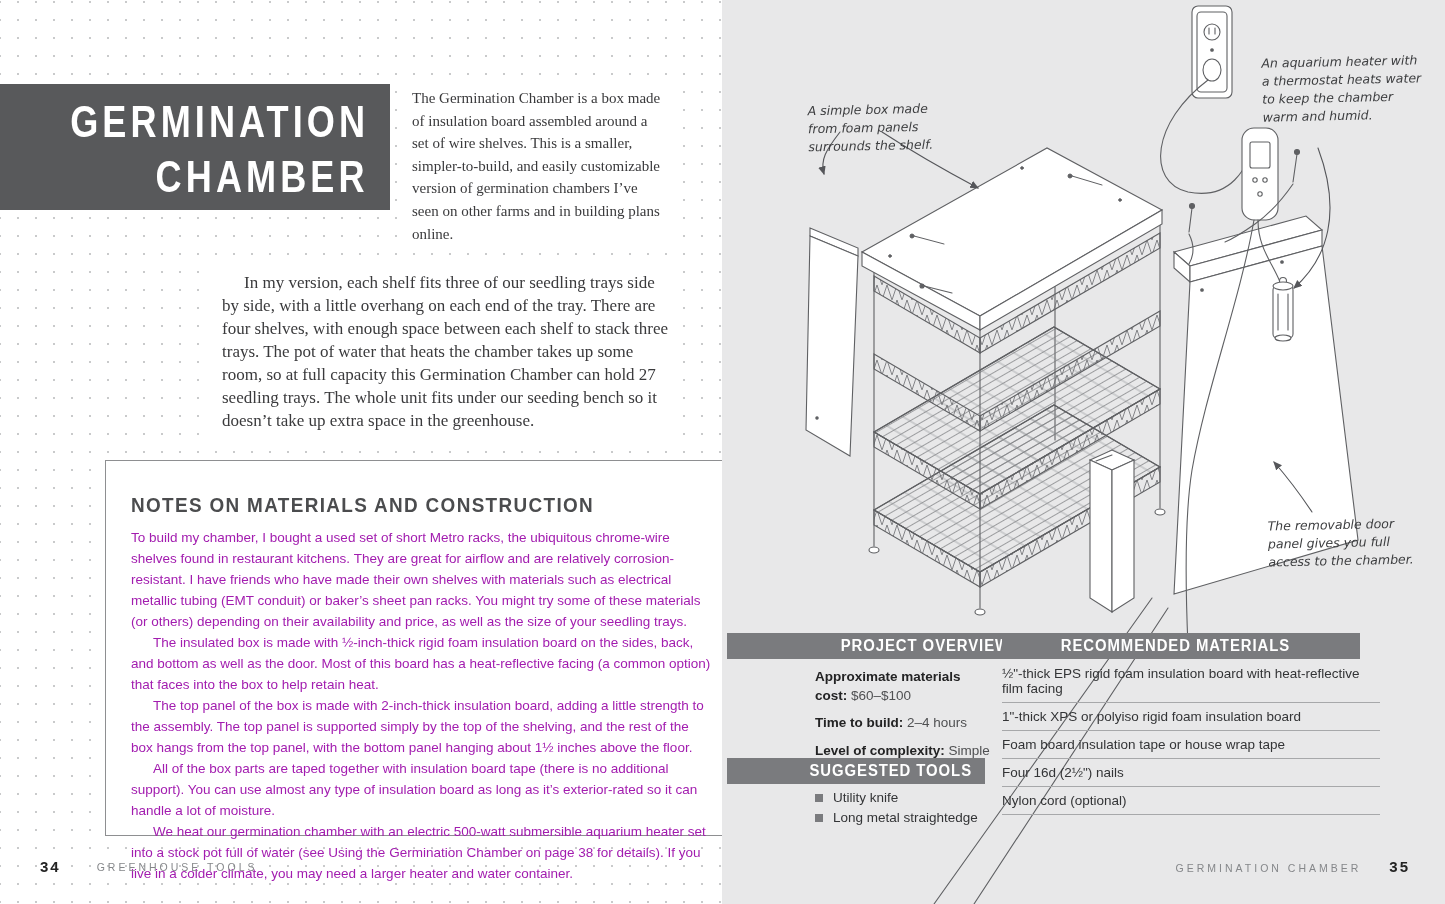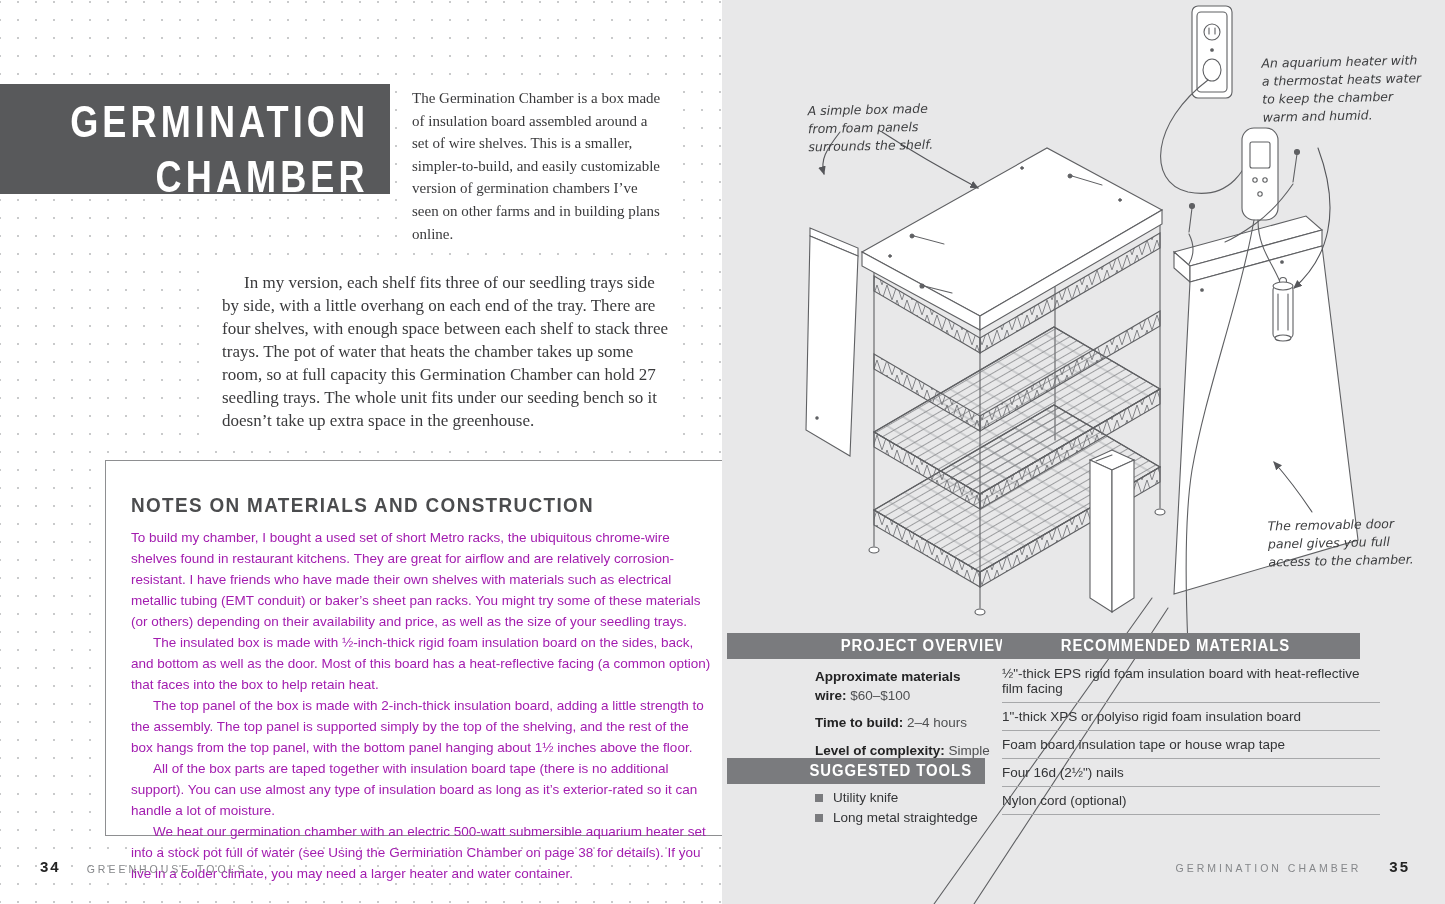--- a/index.html
+++ b/index.html
@@ -2,35 +2,35 @@
 <html><head>
 <meta charset="utf-8">
 <style>
   html,body{margin:0;padding:0;background:#ffffff;}
   .spread{position:relative;width:1445px;height:904px;overflow:hidden;background:#ffffff;font-family:"Liberation Sans",sans-serif;}
 
   
   .page-left{position:absolute;left:0;top:0;width:722px;height:904px;background-color:#ffffff;
     background-image:radial-gradient(circle,#c9cacb 1.1px,transparent 1.4px);
     background-size:18px 18px;background-position:9px 11px;}
-  .title-box{position:absolute;left:0;top:84px;width:390px;height:110px;background:#58595b;}
+  .title-box{position:absolute;left:0;top:84px;width:390px;height:126px;background:#58595b;}
   .title-text{position:absolute;right:0;top:10px;width:100%;text-align:right;padding-right:26px;box-sizing:border-box;
     color:#ffffff;font-weight:bold;font-size:44px;line-height:55px;letter-spacing:5px;
     transform:scaleX(0.82);transform-origin:100% 50%;white-space:pre-line;}
   .intro-col{position:absolute;left:404px;top:64px;width:250px;background:#ffffff;padding:8px 6px 6px 8px;
     font-family:"Liberation Serif",serif;font-size:15px;line-height:22.6px;color:#3a3a3c;}
   .intro-wide{position:absolute;left:210px;top:246px;width:448px;background:#ffffff;padding:8px 10px 10px 12px;
     font-family:"Liberation Serif",serif;font-size:17px;line-height:23px;color:#3a3a3c;text-indent:22px;}
   .notes-box{position:absolute;left:105px;top:460px;width:633px;height:376px;box-sizing:border-box;
     background:#ffffff;border:1.5px solid #8e8f91;padding:32px 25px 16px 25px;}
   .notes-heading{margin:0 0 10px 0;font-size:21px;font-weight:bold;letter-spacing:1.5px;color:#4b4c4e;
     transform:scaleX(0.9);transform-origin:0 50%;white-space:nowrap;}
   .notes-body p{margin:0;font-size:13.5px;line-height:21px;color:#a21caf;}
   .notes-body p + p{text-indent:22px;}
-  .footer-left{position:absolute;left:40px;top:858px;display:flex;align-items:flex-end;gap:26px;}
+  .footer-left{position:absolute;left:40px;top:858px;display:flex;align-items:center;gap:36px;}
   .page-num{font-weight:bold;font-size:15px;letter-spacing:2px;color:#232323;}
   .section-label{font-size:10.5px;letter-spacing:3px;color:#85878a;}
 
   
   .page-right{position:absolute;left:722px;top:0;width:723px;height:904px;background:#e8e8e9;}
   .illustration{position:absolute;left:0;top:0;width:723px;height:904px;}
   .annotation{position:absolute;font-family:"DejaVu Sans",sans-serif;font-style:italic;font-size:12.5px;
     line-height:18px;color:#3d3e40;white-space:pre-line;transform:rotate(-1.2deg);}
   .ann-box{left:86px;top:101px;}
   .ann-heater{left:540px;top:53px;}
@@ -244,21 +244,21 @@
     <div class="annotation ann-door">The removable door
 panel gives you full
 access to the chamber.</div>
 
     <div class="bar bar-overview">
       <span class="bar-inner">PROJECT OVERVIEW</span>
     </div>
     <div class="overview-rows">
 
         <div class="overview-row">
-          <span class="lbl">Approximate materials wire:</span>
+          <span class="lbl">Approximate materials cost:</span>
           <span class="val">$60–$100</span>
         </div>
 
         <div class="overview-row">
           <span class="lbl">Time to build:</span>
           <span class="val">2–4 hours</span>
         </div>
 
         <div class="overview-row">
           <span class="lbl">Level of complexity:</span>

